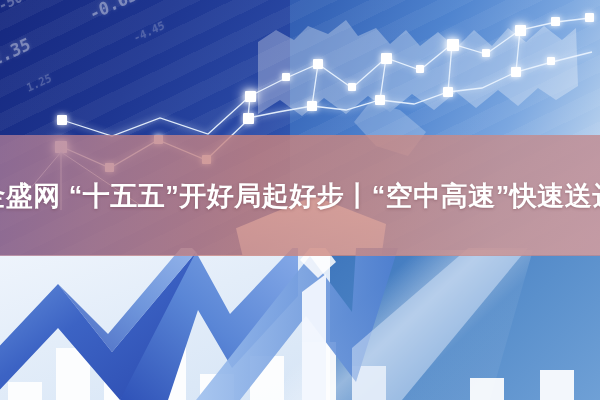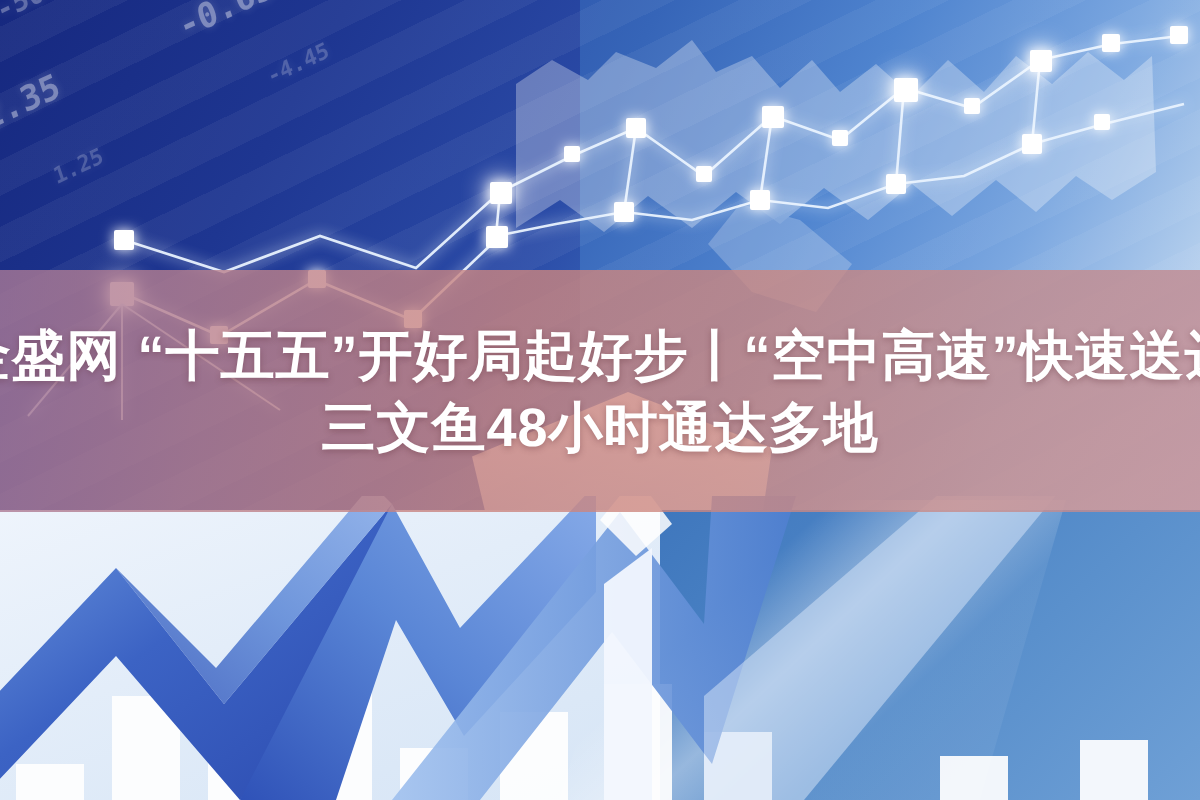--- a/index.html
+++ b/index.html
@@ -234,16 +234,15 @@
     <path fill="#f2f7fe" opacity=".95" d="M302,152 L302,44 L326,26 L326,152 Z"></path>
 
     <path fill="#cfe0f6" opacity=".55" d="M352,152 L352,100 L480,-10 L536,-10 L402,152 Z"></path>
 
     <path fill="#ffffff" opacity=".85" d="M300,12 L318,-10 L336,14 L318,30 Z"></path>
   </svg>
 
   <div id="rose"></div>
   <div id="headline">
     <div class="hl-line" id="hl1">金盛网 “十五五”开好局起好步丨“空中高速”快速送达</div>
-    <div class="hl-line" id="hl2">三文鱼48小时通达多地</div>
   </div>
 
 </div>
 
 </body></html>

